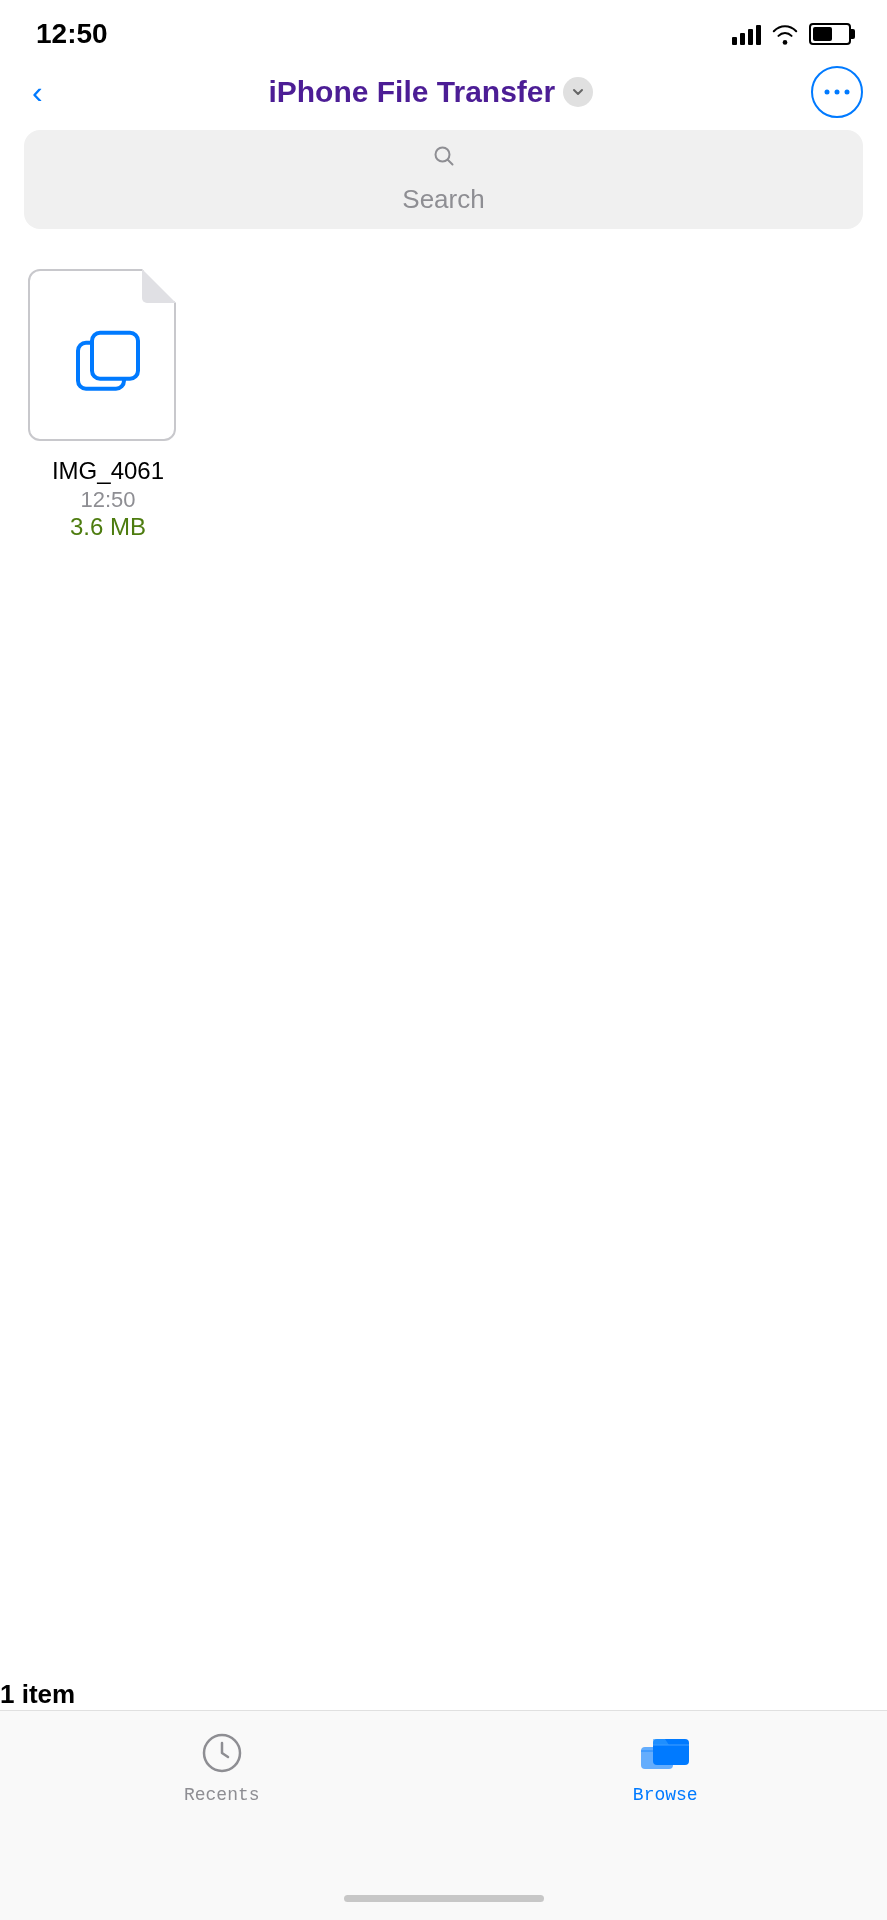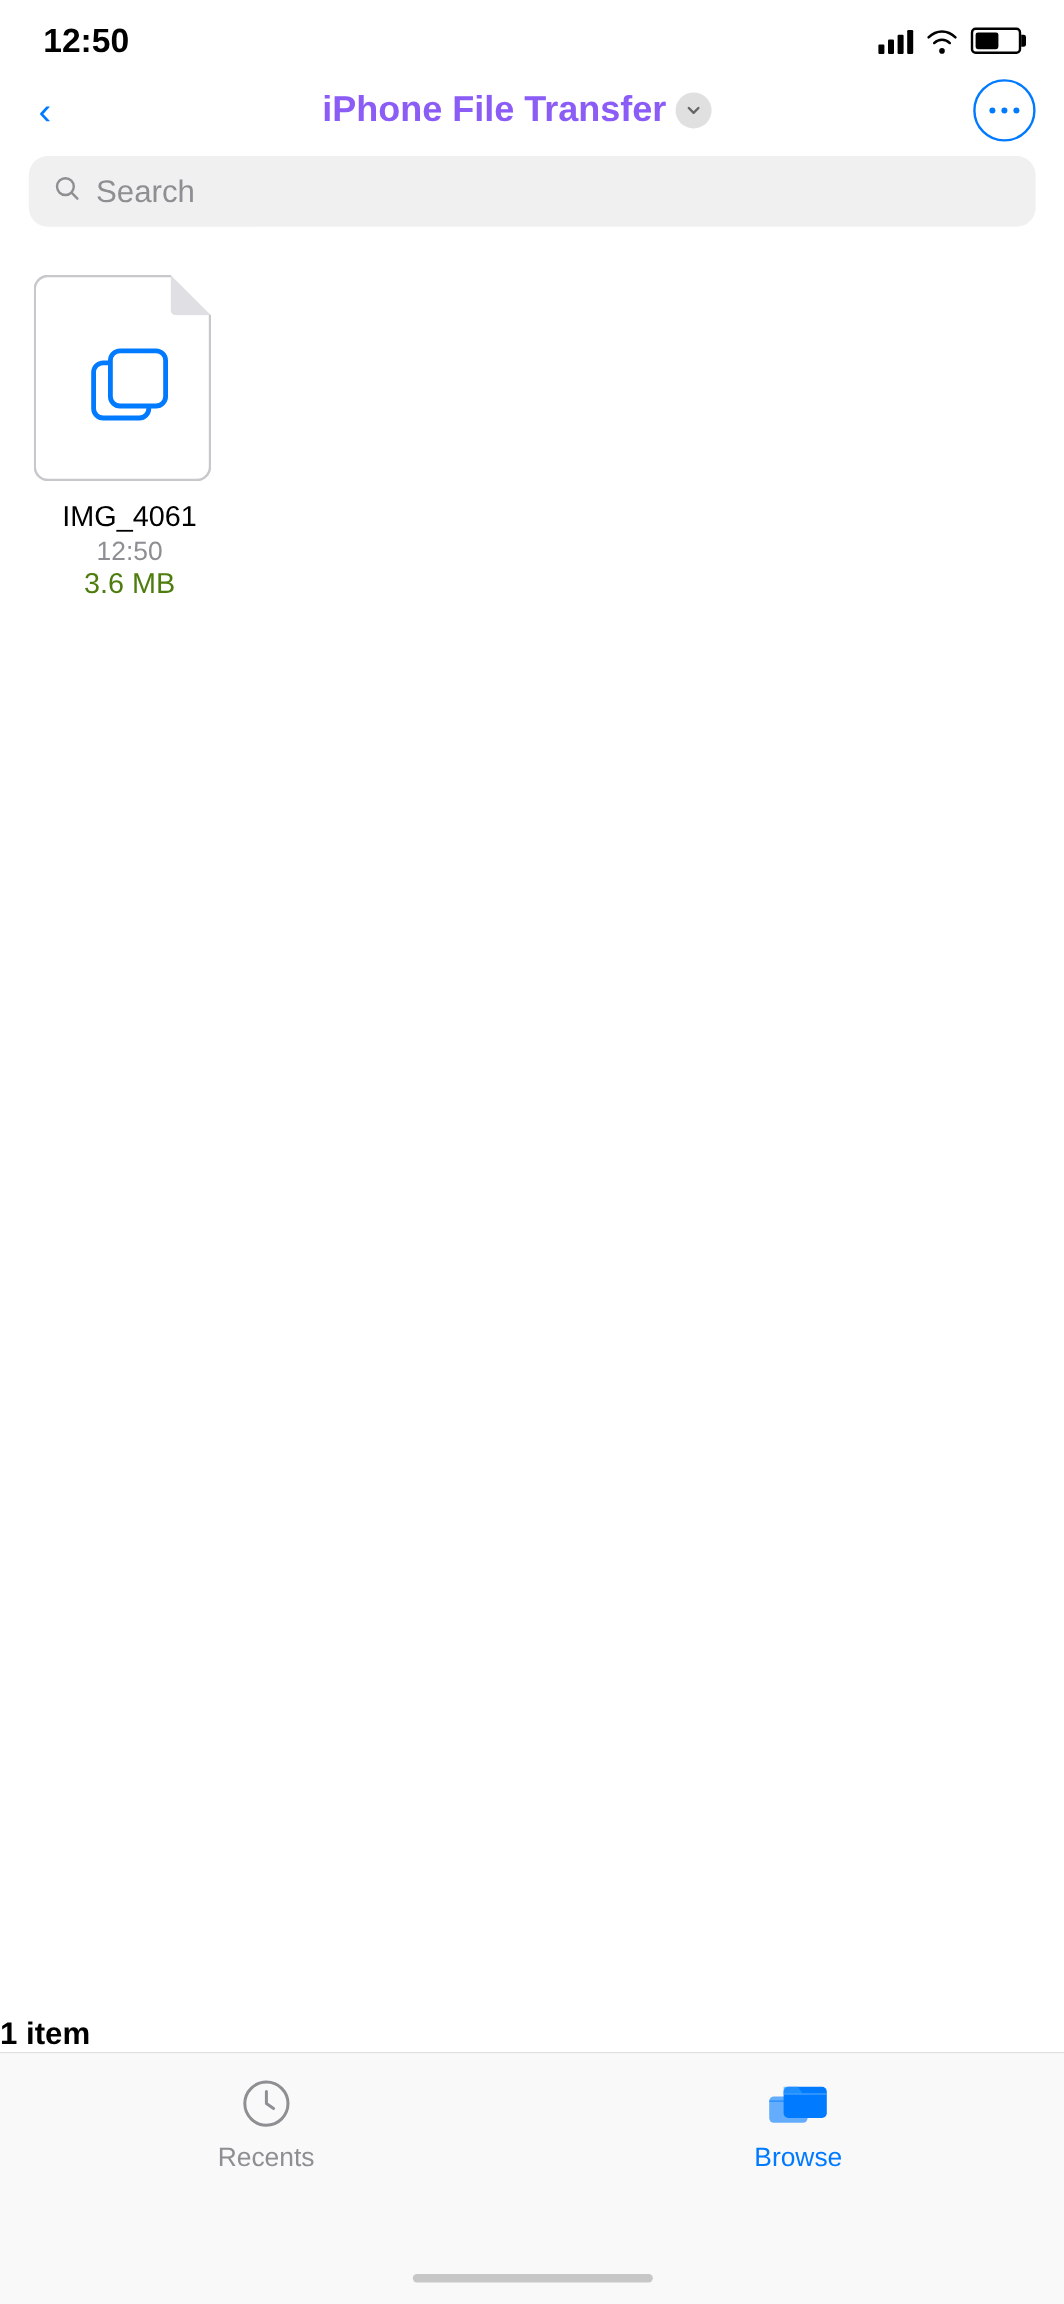--- a/index.html
+++ b/index.html
@@ -98,21 +98,21 @@
     }
     .nav-title-area {
       display: flex;
       align-items: center;
       gap: 8px;
       cursor: pointer;
     }
     .nav-title {
       font-size: 30px;
       font-weight: 700;
-      color: #8b5cf6;
+      color: #4c1d95;
     }
     .nav-title-chevron {
       width: 30px;
       height: 30px;
       border-radius: 50%;
       background: #e0e0e0;
       display: flex;
       align-items: center;
       justify-content: center;
     }
@@ -139,20 +139,21 @@
     .search-bar-container {
       padding: 0 24px 24px;
     }
     .search-bar {
       background: #f0f0f0;
       border-radius: 16px;
       display: flex;
       align-items: center;
       padding: 14px 20px;
       gap: 12px;
+      flex-direction: column;
     }
     .search-icon svg {
       width: 24px;
       height: 24px;
     }
     .search-input-text {
       font-size: 26px;
       color: #8e8e93;
     }
 
@@ -237,21 +238,22 @@
       width: 33%;
     }
     .tab-icon {
       width: 52px;
       height: 52px;
       display: flex;
       align-items: center;
       justify-content: center;
     }
     .tab-label {
-      font-size: 22px;
+      font-size: 18px;
+      font-family: Liberation Mono, monospace;
     }
     .tab-label-active {
       color: #007AFF;
     }
     .tab-label-inactive {
       color: #8e8e93;
     }
 
     
     .home-indicator {

